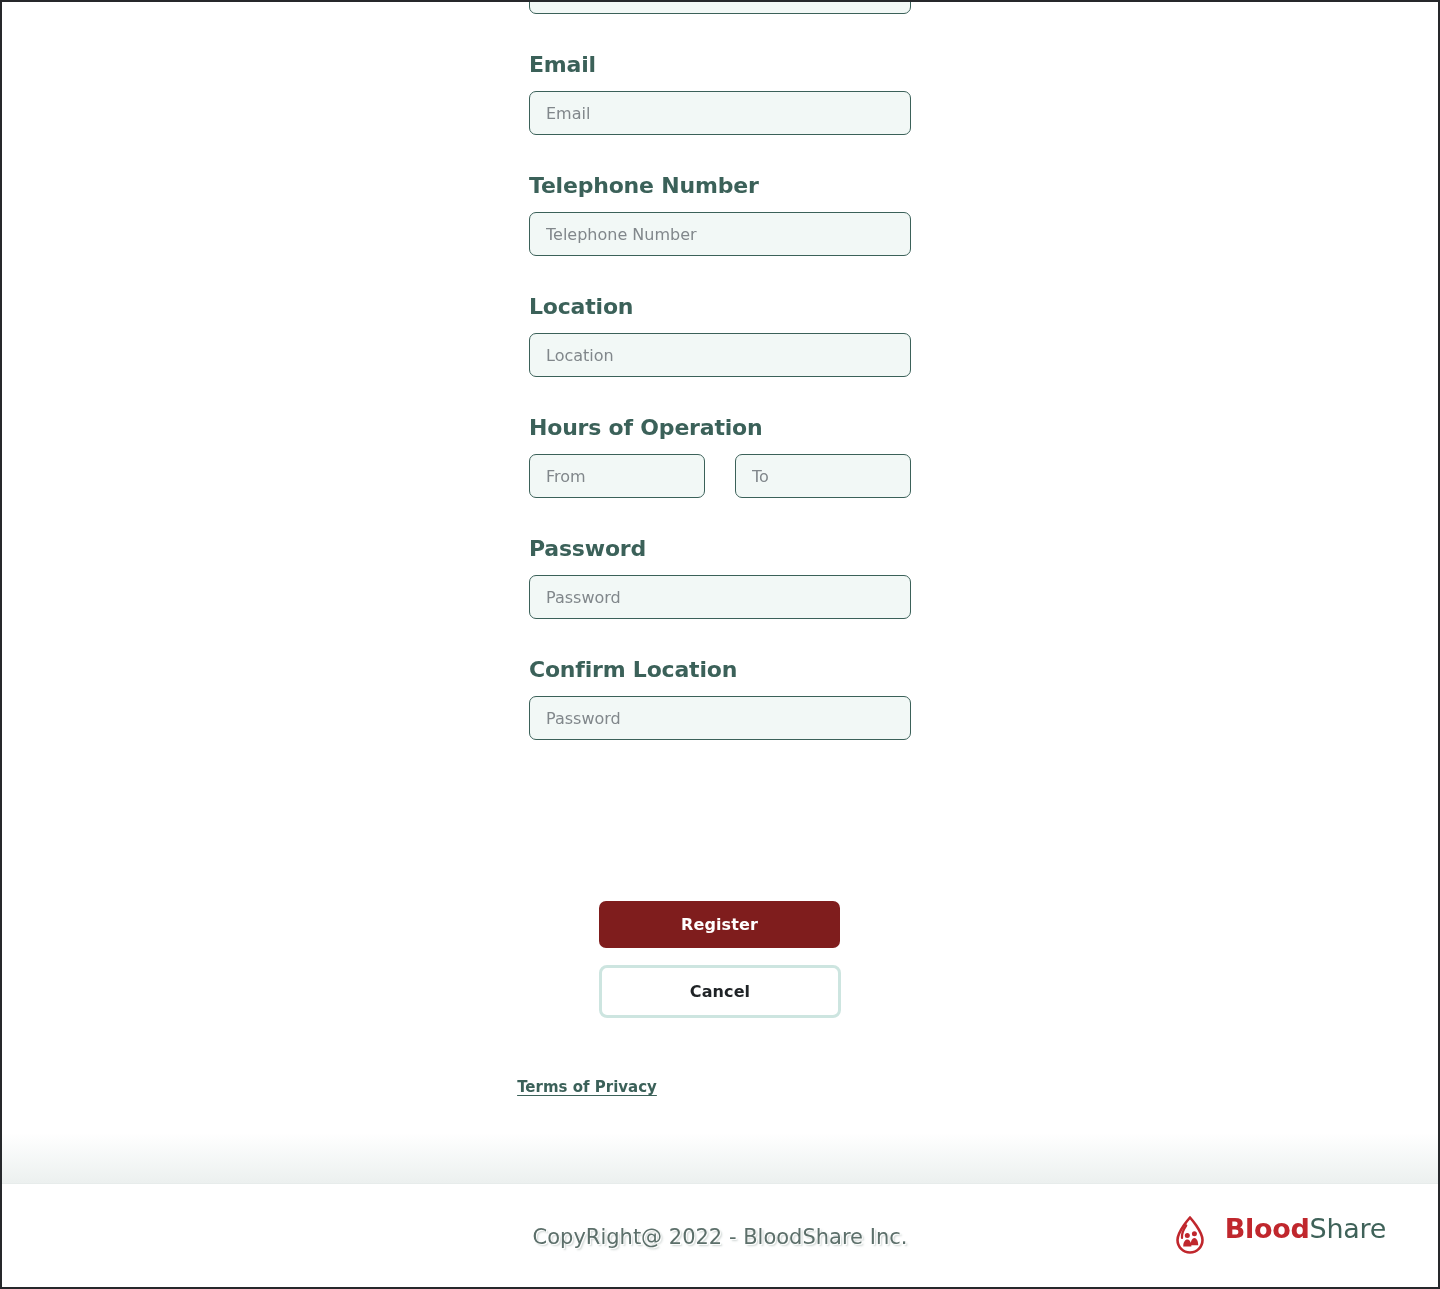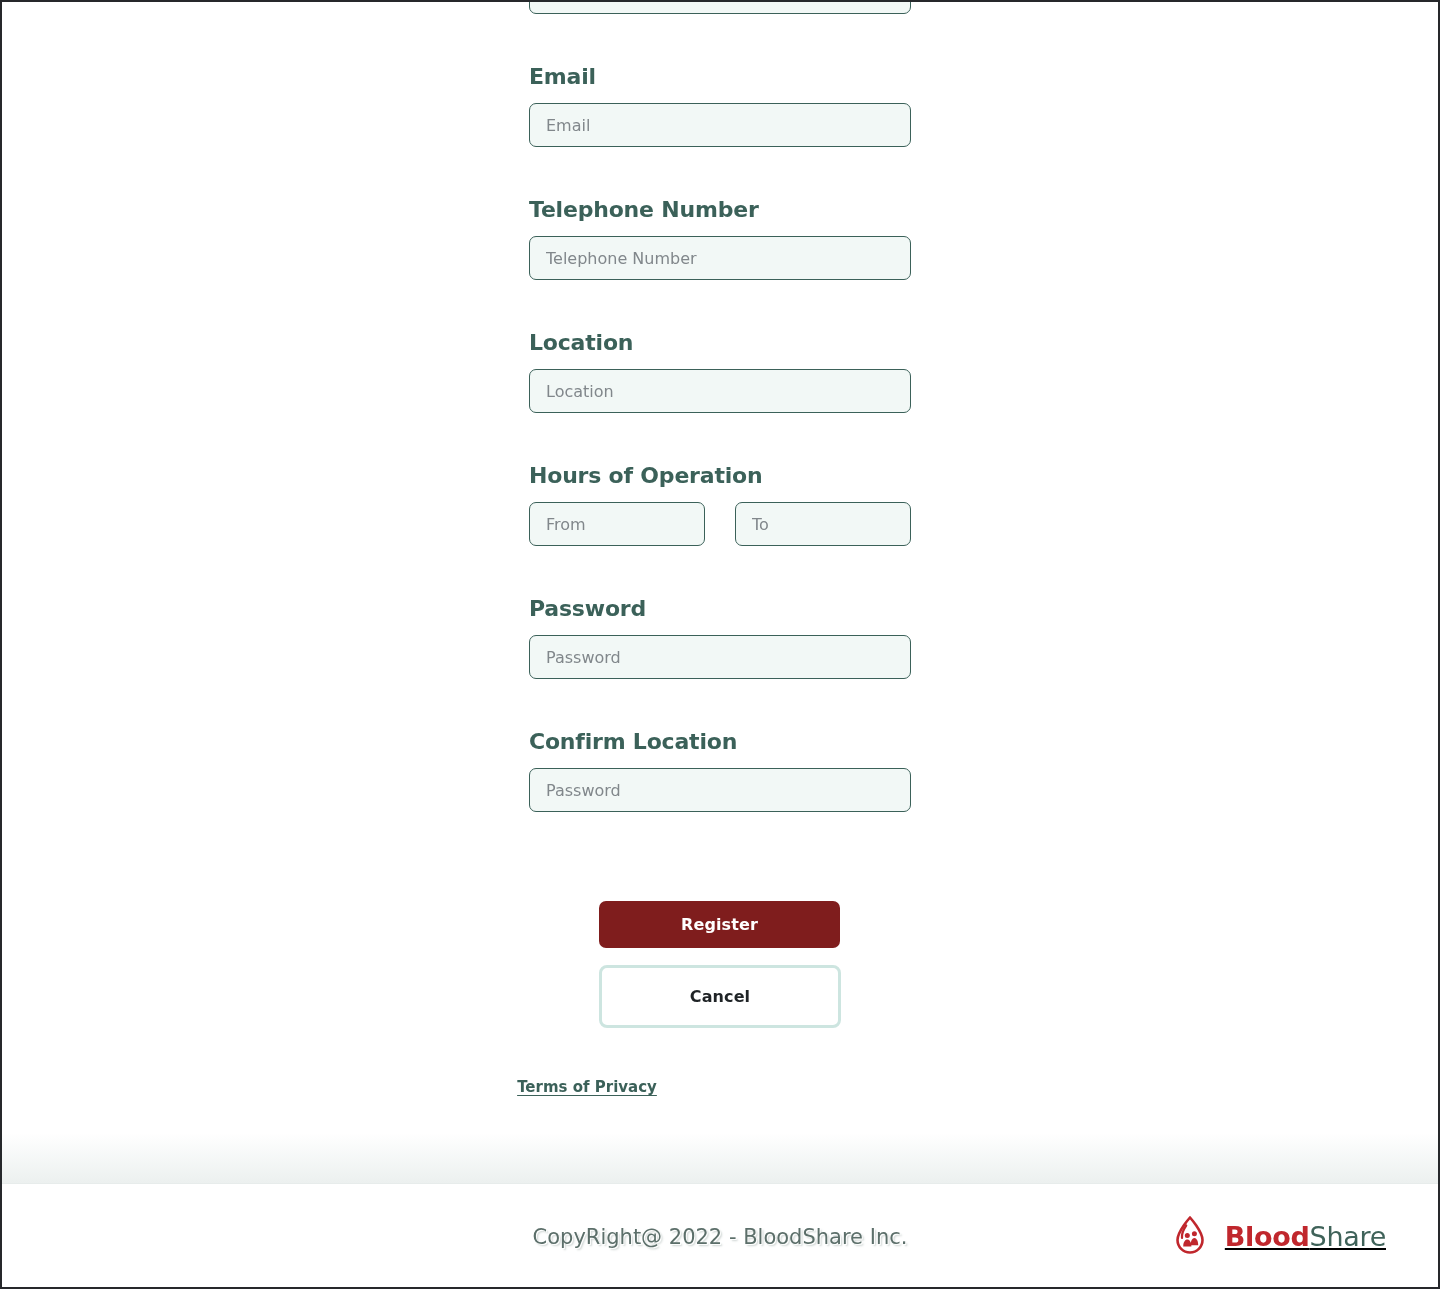--- a/index.html
+++ b/index.html
@@ -44,21 +44,21 @@
     overflow: hidden;
   }
 
   .form-col {
     position: absolute;
     left: 529px;
     top: -30px;
     width: 382px;
   }
 
-  .field-group { margin-bottom: 12px; }
+  .field-group { margin-bottom: 0; }
 
   .field-label {
     font-family: "DejaVu Sans", sans-serif;
     font-size: 22px;
     font-weight: 700;
     color: #3b6159;
     letter-spacing: -0.2px;
     line-height: 1;
     margin: 0 0 15px 0;
   }
@@ -111,21 +111,21 @@
     font-family: "DejaVu Sans", sans-serif;
     font-size: 16px;
     font-weight: 700;
     letter-spacing: 0.1px;
     cursor: pointer;
   }
 
   .btn-cancel {
     display: block;
     width: 242px;
-    height: 63px;
+    height: 53px;
     margin-top: 17px;
     background: #ffffff;
     color: #1f2326;
     border: 3px solid #cde5e0;
     border-radius: 8px;
     font-family: "DejaVu Sans", sans-serif;
     font-size: 16px;
     font-weight: 700;
     letter-spacing: 0.1px;
     cursor: pointer;
@@ -184,23 +184,22 @@
     color: #5c6f6a;
     text-shadow: 1px 1px 0 rgba(255,255,255,0.95), 2px 2px 2px rgba(140,155,150,0.45);
   }
 
   .footer-logo {
     position: absolute;
     right: 54px;
     top: 50%;
     transform: translateY(-50%);
     display: flex;
-    align-items: center;
+    align-items: flex-start;
     gap: 18px;
-    text-decoration: underline;
   }
   .footer-logo .logo-mark { display: block; }
   .logo-text {
     font-family: "DejaVu Sans", sans-serif;
     font-size: 27px;
     line-height: 1;
     letter-spacing: -0.3px;
     white-space: nowrap;
   }
   .logo-blood { color: #c0272d; font-weight: 700; }

